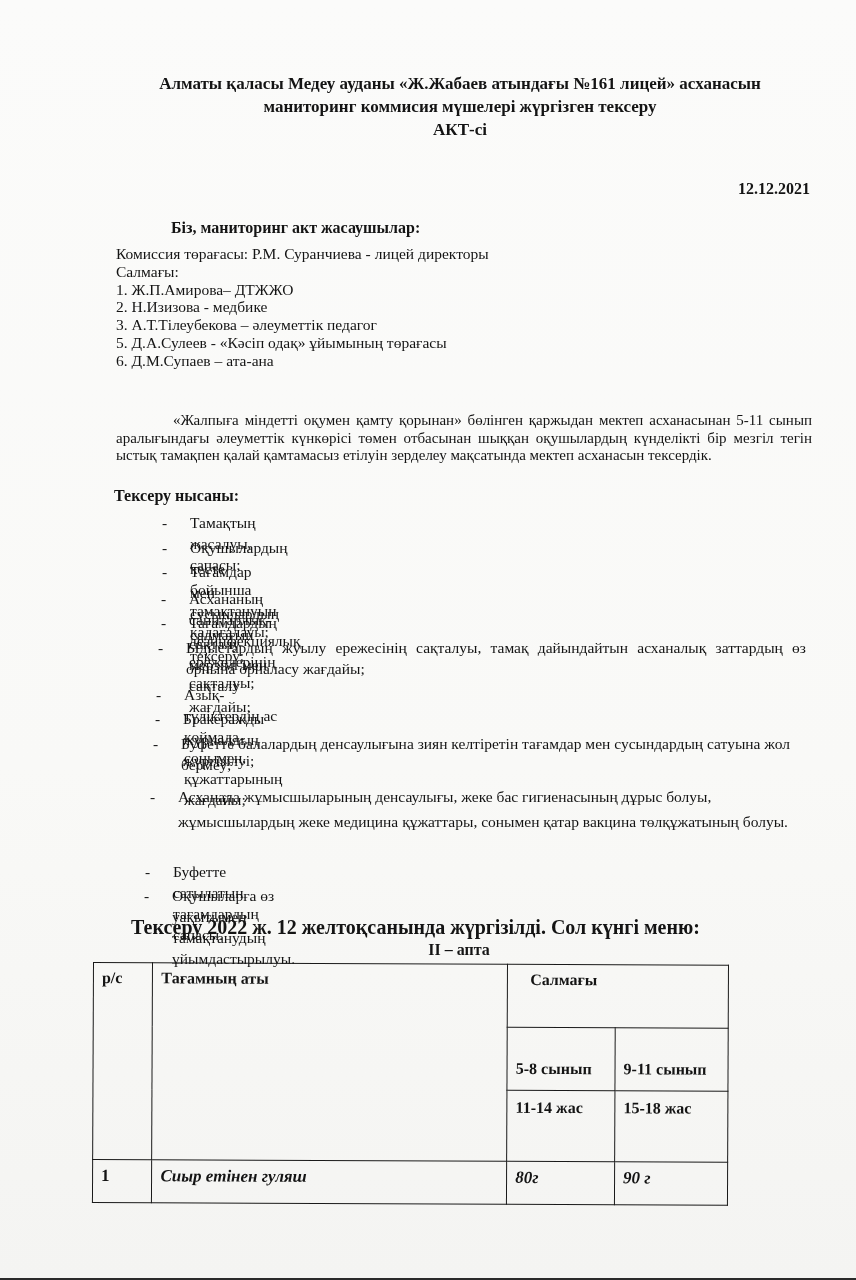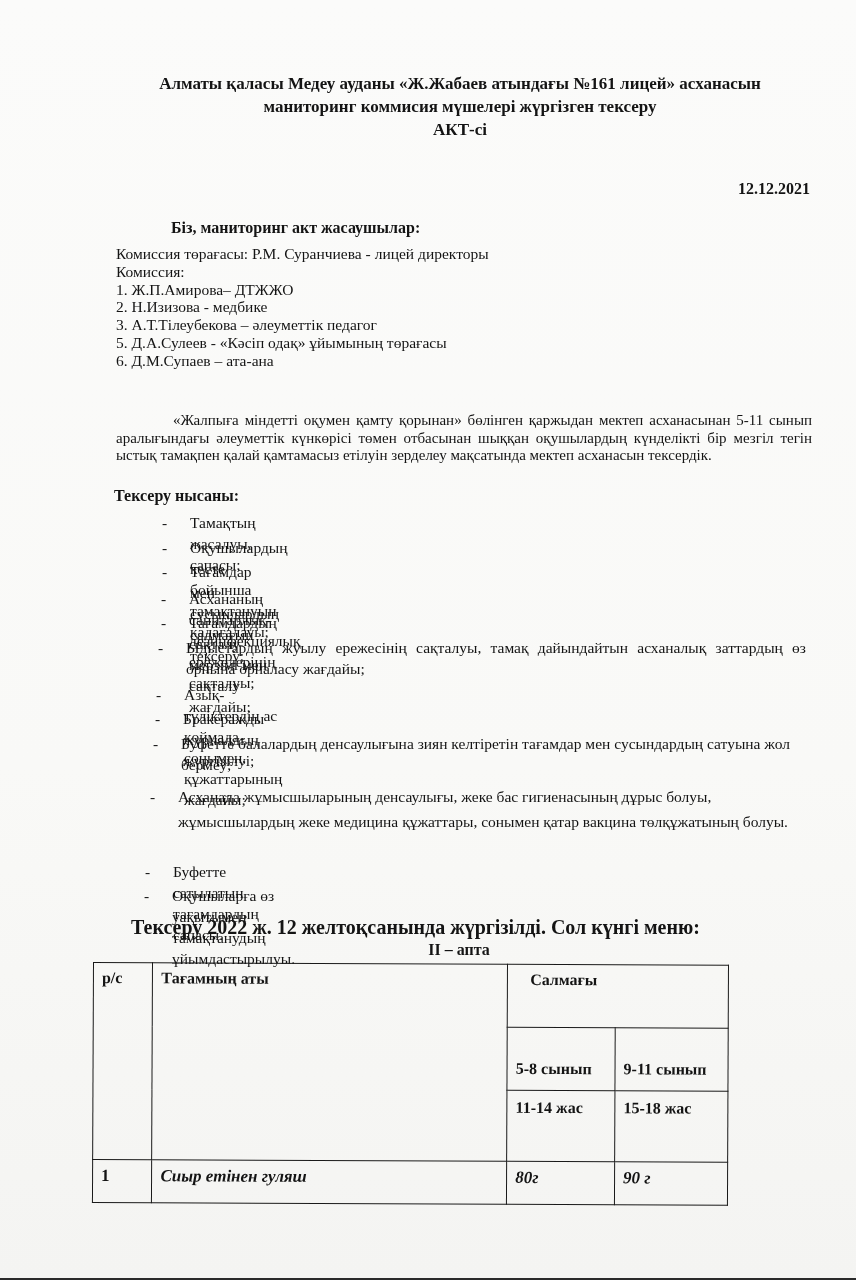--- a/index.html
+++ b/index.html
@@ -64,21 +64,21 @@
     <div>маниторинг коммисия мүшелері жүргізген тексеру</div>
     <div>АКТ-сі</div>
   </div>
 
   <div class="date">12.12.2021</div>
 
   <div class="intro-heading">Біз, маниторинг акт жасаушылар:</div>
 
   <div class="members">
     <div>Комиссия төрағасы: Р.М. Суранчиева - лицей директоры</div>
-    <div>Комиссия:</div>
+    <div>Салмағы:</div>
     <div>1. Ж.П.Амирова– ДТЖЖО</div>
     <div>2. Н.Изизова - медбике</div>
     <div>3. А.Т.Тілеубекова – әлеуметтік педагог</div>
     <div>5. Д.А.Сулеев - «Кәсіп одақ» ұйымының төрағасы</div>
     <div>6. Д.М.Супаев  – ата-ана</div>
   </div>
 
   <div class="purpose">«Жалпыға міндетті оқумен қамту қорынан» бөлінген қаржыдан мектеп асханасынан 5-11 сынып аралығындағы әлеуметтік күнкөрісі төмен отбасынан шыққан оқушылардың күнделікті бір мезгіл тегін ыстық тамақпен  қалай қамтамасыз етілуін зерделеу мақсатында мектеп асханасын тексердік.</div>
 
   <div class="scope-heading">Тексеру нысаны:</div>

